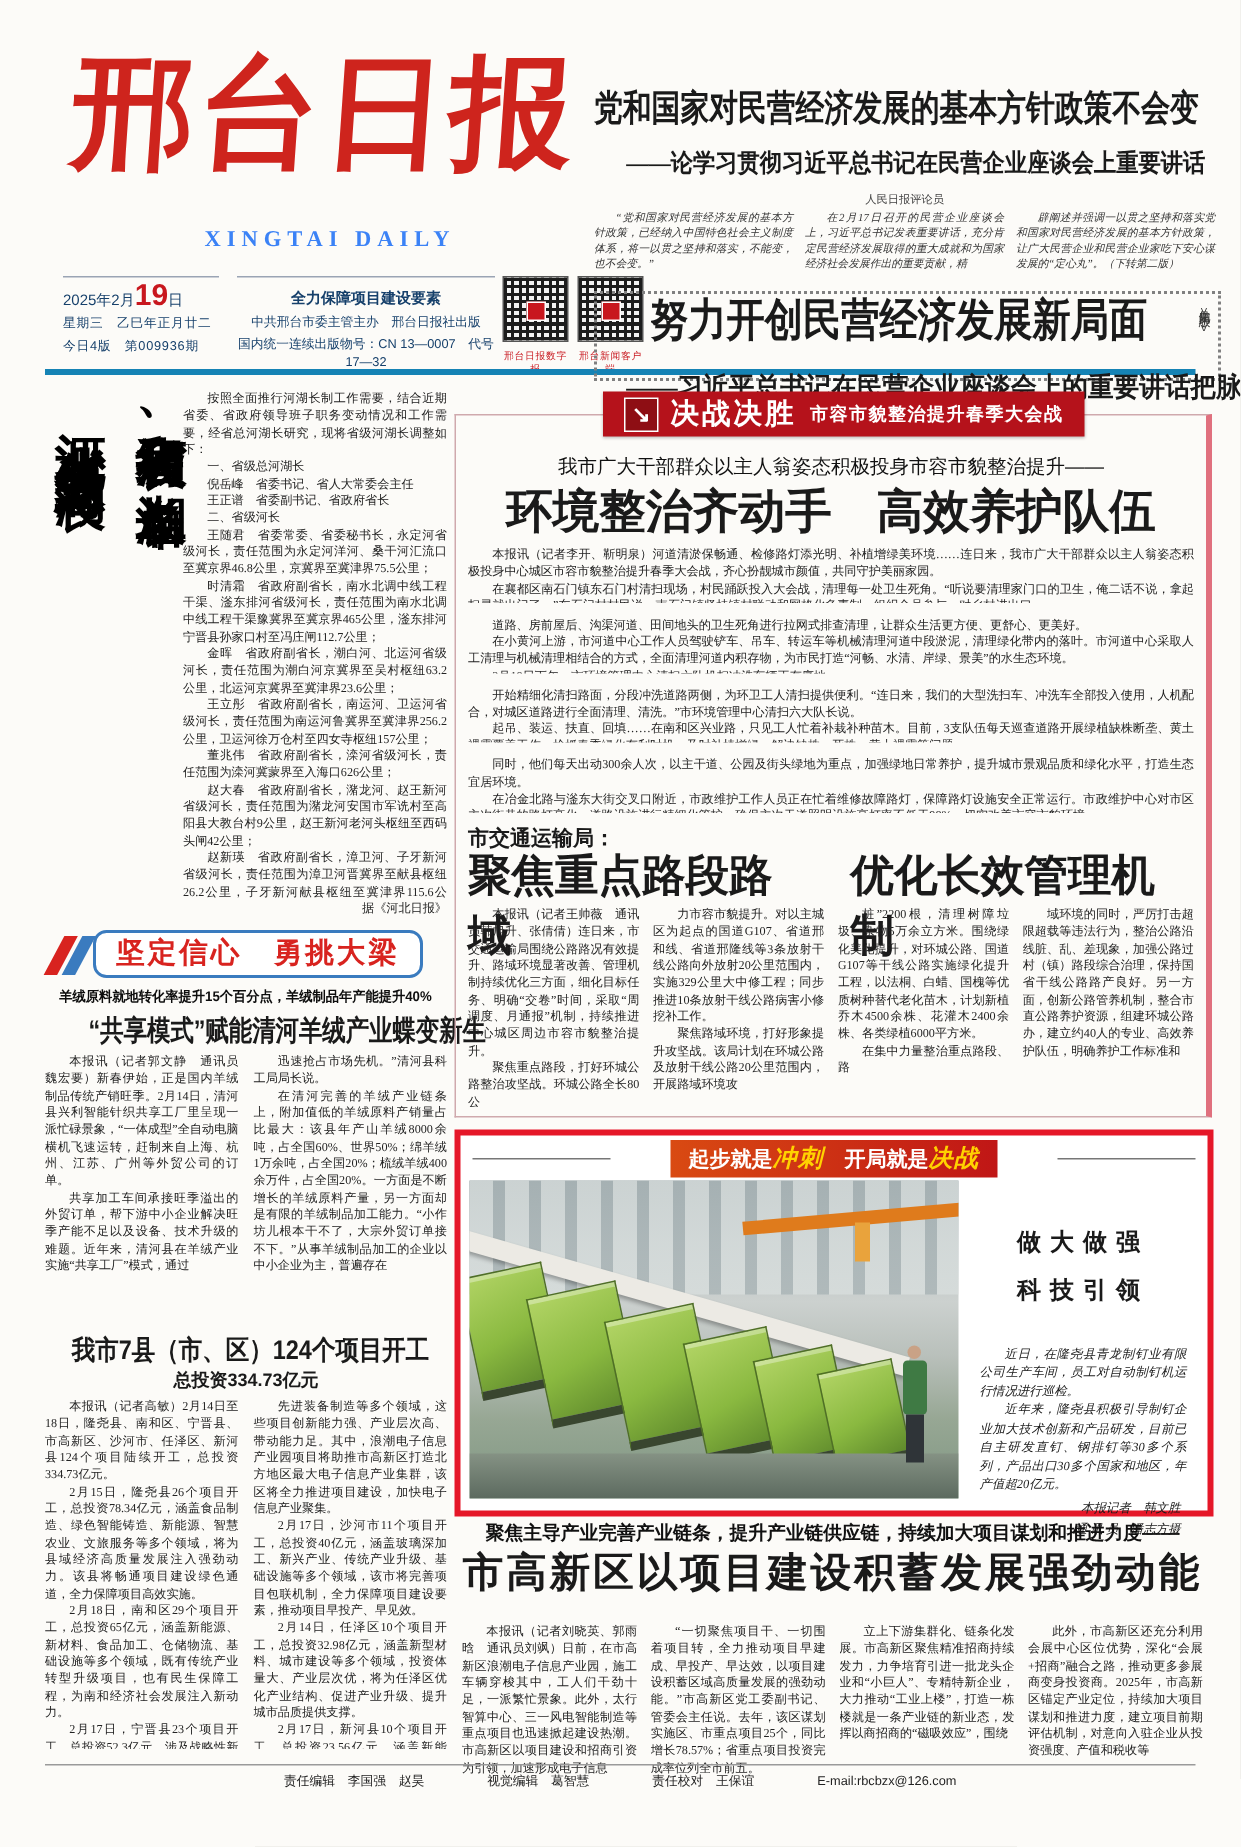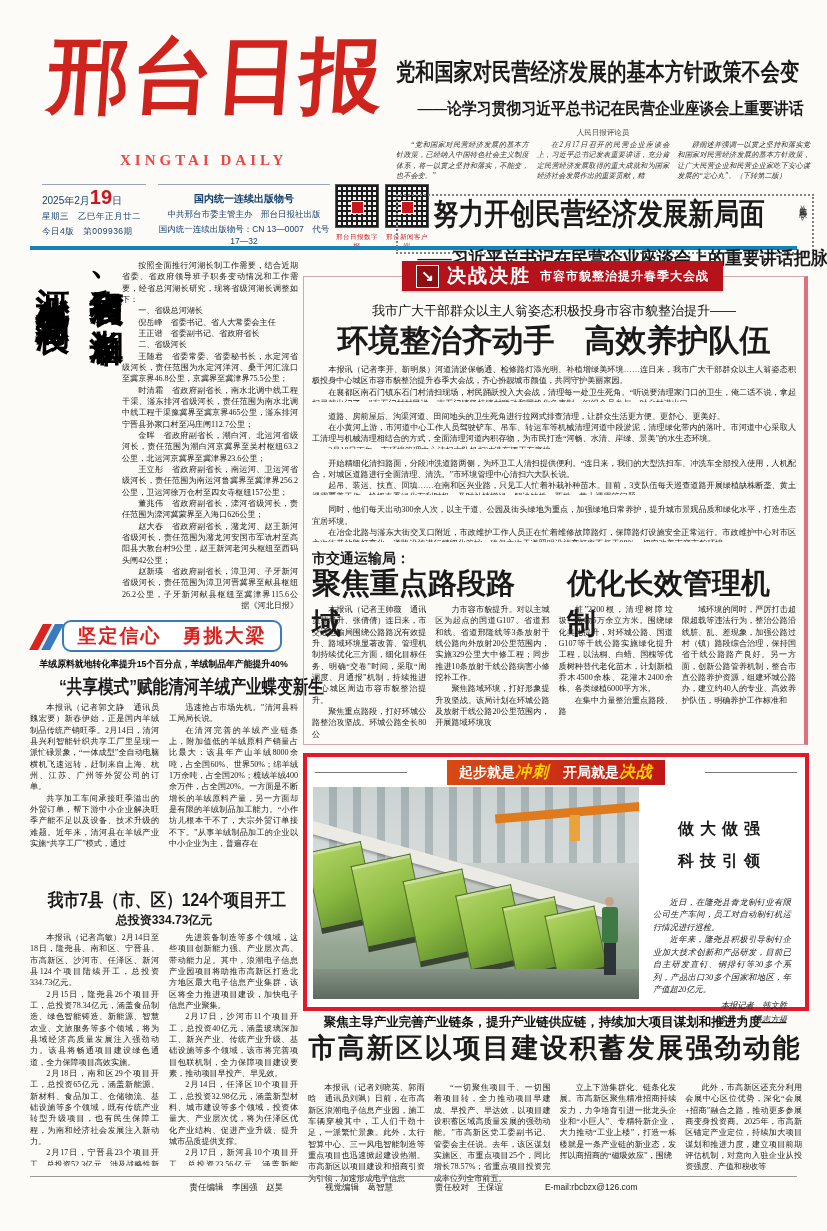--- a/index.html
+++ b/index.html
@@ -7,22 +7,22 @@
         font-family:"Liberation Sans",sans-serif;color:#1a1a1a;overflow:hidden;}
   .abs{position:absolute;}
   .serif{font-family:"Liberation Serif",serif;}
   .nowrap{white-space:nowrap;display:inline-block;transform-origin:center;}
   .sx95{transform:scaleX(.95);} .sx90{transform:scaleX(.9);} .sx87{transform:scaleX(.87);}
   .sx85{transform:scaleX(.85);} .sx82{transform:scaleX(.82);} .sx80{transform:scaleX(.8);}
 
   
   .mast-title{left:48px;top:30px;font-size:82px;line-height:1.1;font-weight:900;color:#ce241d;
               font-family:"DejaVu Serif",serif;transform:skewX(-4deg);letter-spacing:2px;}
-  .mast-en{left:120px;top:152px;width:200px;font-size:15px;font-weight:bold;
-           color:#ef4444;letter-spacing:4px;font-family:"Liberation Serif",serif;}
+  .mast-en{left:120px;top:152px;width:200px;text-align:center;font-size:15px;font-weight:bold;
+           color:#3b82f6;letter-spacing:4px;font-family:"Liberation Serif",serif;}
   .info-row{left:42px;top:184px;width:350px;height:58px;font-size:8.5px;color:#16406b;}
   .date-block{position:absolute;left:0;top:0;width:104px;border-top:1px solid #9aa4b4;padding-top:3px;}
   .date-l1{font-size:10px;}
   .date-day{font-size:20px;color:#c8171e;font-weight:bold;line-height:.9;}
   .date-l2,.date-l3{margin-top:3px;letter-spacing:.5px;}
   .org-block{position:absolute;left:116px;top:0;width:172px;text-align:center;border-top:1px solid #9aa4b4;padding-top:4px;}
   .org-l1{font-size:10px;font-weight:bold;}
   .org-block div{margin-top:3px;}
   .qr{position:absolute;top:0;width:46px;text-align:center;}
   .qr-box{width:42px;height:42px;margin:0 auto;border:1px solid #555;
@@ -153,21 +153,21 @@
 
   <div class="abs info-row">
     <div class="date-block">
       <div class="date-l1">
         <span>2025年2月</span><span class="date-day">19</span><span>日</span>
       </div>
       <div class="date-l2">星期三　乙巳年正月廿二</div>
       <div class="date-l3">今日4版　第009936期</div>
     </div>
     <div class="org-block">
-      <div class="org-l1">国内统一连续出版物号</div>
+      <div class="org-l1">全力保障项目建设要素</div>
       <div>中共邢台市委主管主办　邢台日报社出版</div>
       <div>国内统一连续出版物号：CN 13—0007　代号17—32</div>
     </div>
     <div class="qr" style="left:292px;">
       <div class="qr-box"></div>
       <div class="qr-logo"></div>
       <div class="qr-cap">邢台日报数字报</div>
     </div>
     <div class="qr" style="left:342px;">
       <div class="qr-box"></div>

